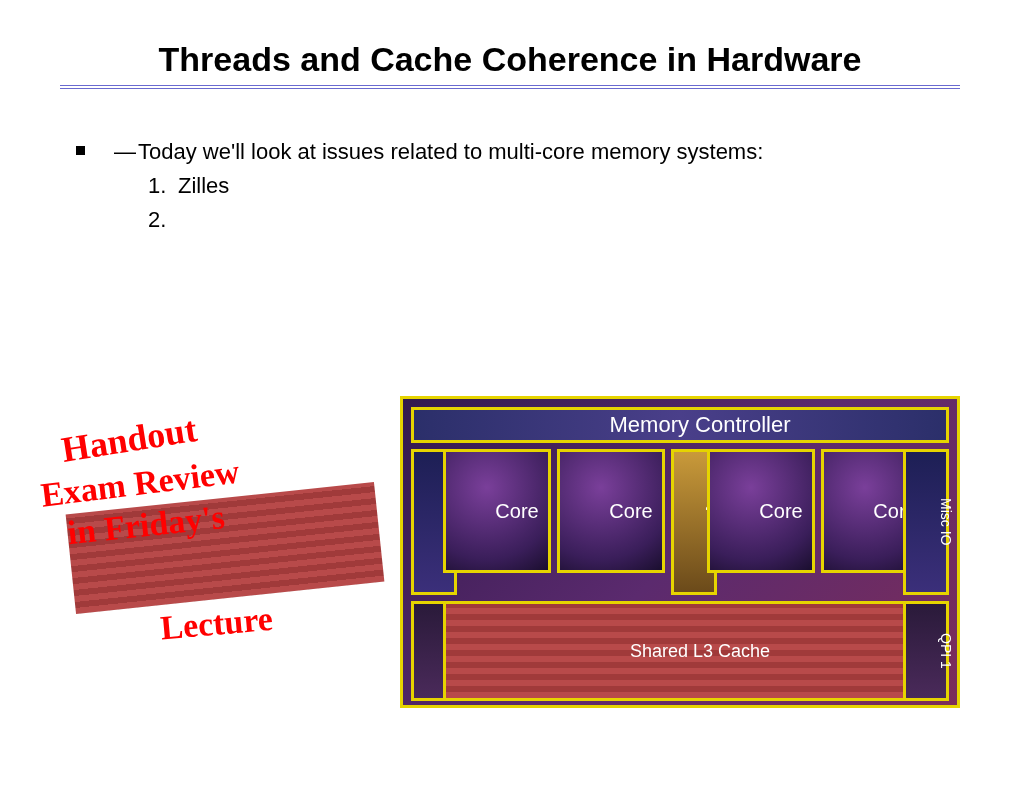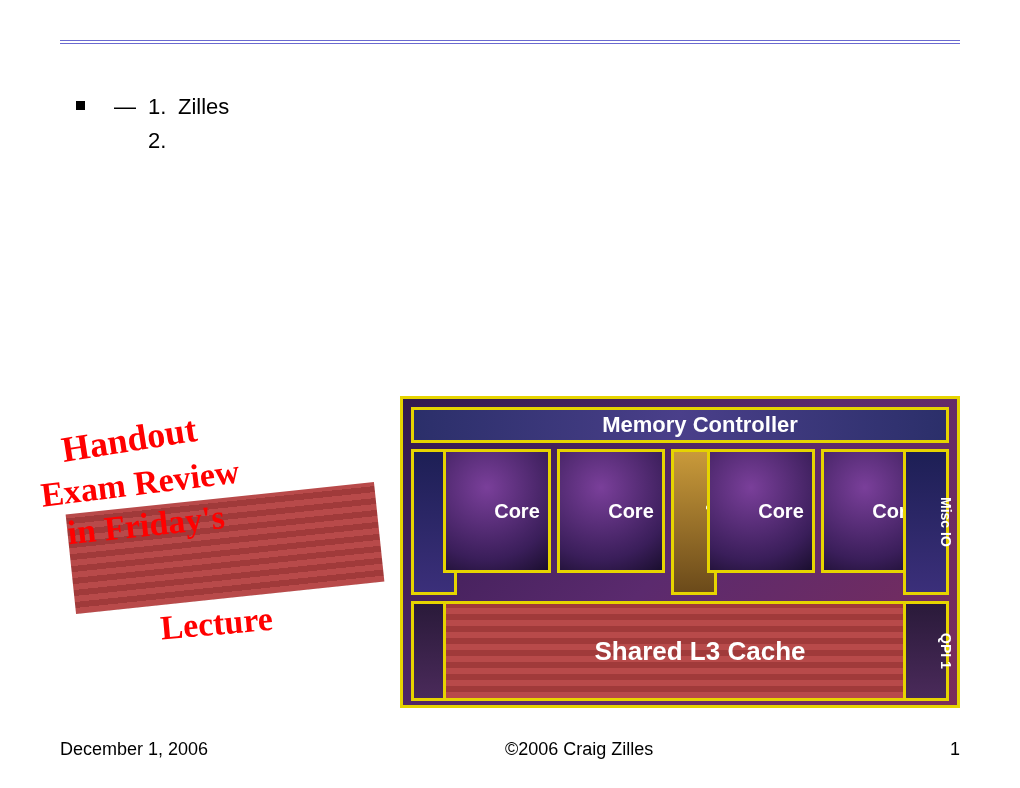--- a/index.html
+++ b/index.html
@@ -16,48 +16,50 @@
   .b3 .num { position: absolute; left: 88px; top: 0; }
   .lower { position: absolute; left: 0; right: 0; bottom: 80px; }
   .annot { position: absolute; left: 40px; bottom: 70px; width: 340px; color: #ff0000; font-family: "Comic Sans MS", "Segoe Script", cursive; font-weight: 700; }
   .annot .l1 { font-size: 36px; transform: rotate(-9deg); margin-left: 20px; }
   .annot .l2 { font-size: 34px; transform: rotate(-7deg); margin-top: 10px; }
   .annot .l3 { font-size: 34px; transform: rotate(-6deg); margin-top: 4px; margin-left: 30px; }
   .annot .l4 { font-size: 34px; transform: rotate(-5deg); margin-top: 2px; margin-left: 120px; }
   .die-wrap { position: absolute; right: 60px; bottom: 0; width: 560px; }
   .die-caption { text-align: left; margin-left: -220px; margin-top: 8px; font-size: 22px; }
   .die { position: relative; width: 560px; height: 312px; border: 3px solid #e6d400; background: linear-gradient(135deg,#321a4e,#5b2a6e,#7c2d5a); }
-  .blk { position: absolute; border: 3px solid #e6d400; display: flex; align-items: center; justify-content: center; text-align: center; color: #fff; font-size: 18px; font-weight: 700; padding-left: 40px; }
+  .blk { position: absolute; border: 3px solid #e6d400; display: flex; align-items: center; justify-content: center; text-align: center; color: #fff; font-size: 18px; font-weight: 400; padding-left: 40px; }
   .mem  { left: 8px;  top: 8px;  right: 8px; height: 36px; background: linear-gradient(90deg,#2b2f6a,#4a3f8a,#2b2f6a); font-size: 22px; }
   .misc0{ left: 8px;  top: 50px; width: 26px; height: 146px; background: linear-gradient(#1d1f55,#3b2f7a); writing-mode: vertical-rl; font-size: 14px; }
   .misc1{ right: 8px; top: 50px; width: 26px; height: 146px; background: linear-gradient(#1d1f55,#3b2f7a); writing-mode: vertical-rl; font-size: 14px; }
   .core { top: 50px; width: 108px; height: 124px; background: radial-gradient(circle at 40% 30%, #7a3f9a, #3a1e5a 70%, #1a0e2e); font-size: 20px; }
   .c1 { left: 40px; }
   .c2 { left: 154px; }
   .queue{ left: 268px; top: 50px; width: 30px; height: 146px; background: linear-gradient(#c99a3a,#6b4a1a); writing-mode: vertical-rl; font-size: 14px; }
   .c3 { left: 304px; }
   .c4 { left: 418px; }
   .qpi0 { left: 8px;  top: 202px; width: 26px; height: 100px; background: linear-gradient(#2a1a3a,#4a2a5a); writing-mode: vertical-rl; font-size: 14px; }
   .qpi1 { right: 8px; top: 202px; width: 26px; height: 100px; background: linear-gradient(#2a1a3a,#4a2a5a); writing-mode: vertical-rl; font-size: 14px; }
-  .l3   { left: 40px; right: 40px; top: 202px; height: 100px; background: repeating-linear-gradient(0deg,#b84a4a 0 6px,#a03a3a 6px 12px); font-size: 26px; }
+  .l3   { left: 40px; right: 40px; top: 202px; height: 100px; background: repeating-linear-gradient(0deg,#b84a4a 0 6px,#a03a3a 6px 12px); font-size: 18px; }
   .footer { position: absolute; left: 60px; right: 60px; bottom: 28px; display: flex; justify-content: space-between; font-size: 18px; }
 </style>
 </head>
 <body>
 
 <div class="slide">
 
+  <div class="title">Threads and Cache Coherence in Hardware</div>
   <hr class="rule">
 
   <div class="content">
     <div class="b1">
       <span class="sq"></span>
     </div>
     <div class="b2">
       <span class="dash">—</span>
+      <span>Today we'll look at issues related to multi-core memory systems:</span>
     </div>
     <div class="b3">
       <span class="num">1.</span>
       <span>Zilles</span>
     </div>
     <div class="b3">
       <span class="num">2.</span>
     </div>
   </div>
 
@@ -81,19 +83,14 @@
         <div class="blk core c4">Core</div>
         <div class="blk misc1">Misc IO</div>
         <div class="blk qpi0">QPI 0</div>
         <div class="blk l3">Shared L3 Cache</div>
         <div class="blk qpi1">QPI 1</div>
       </div>
     </div>
 
   </div>
 
-  <div class="footer">
-    <span>December 1, 2006</span>
-    <span>©2006 Craig Zilles</span>
-    <span>1</span>
-  </div>
 
 </div>
 
 </body></html>

